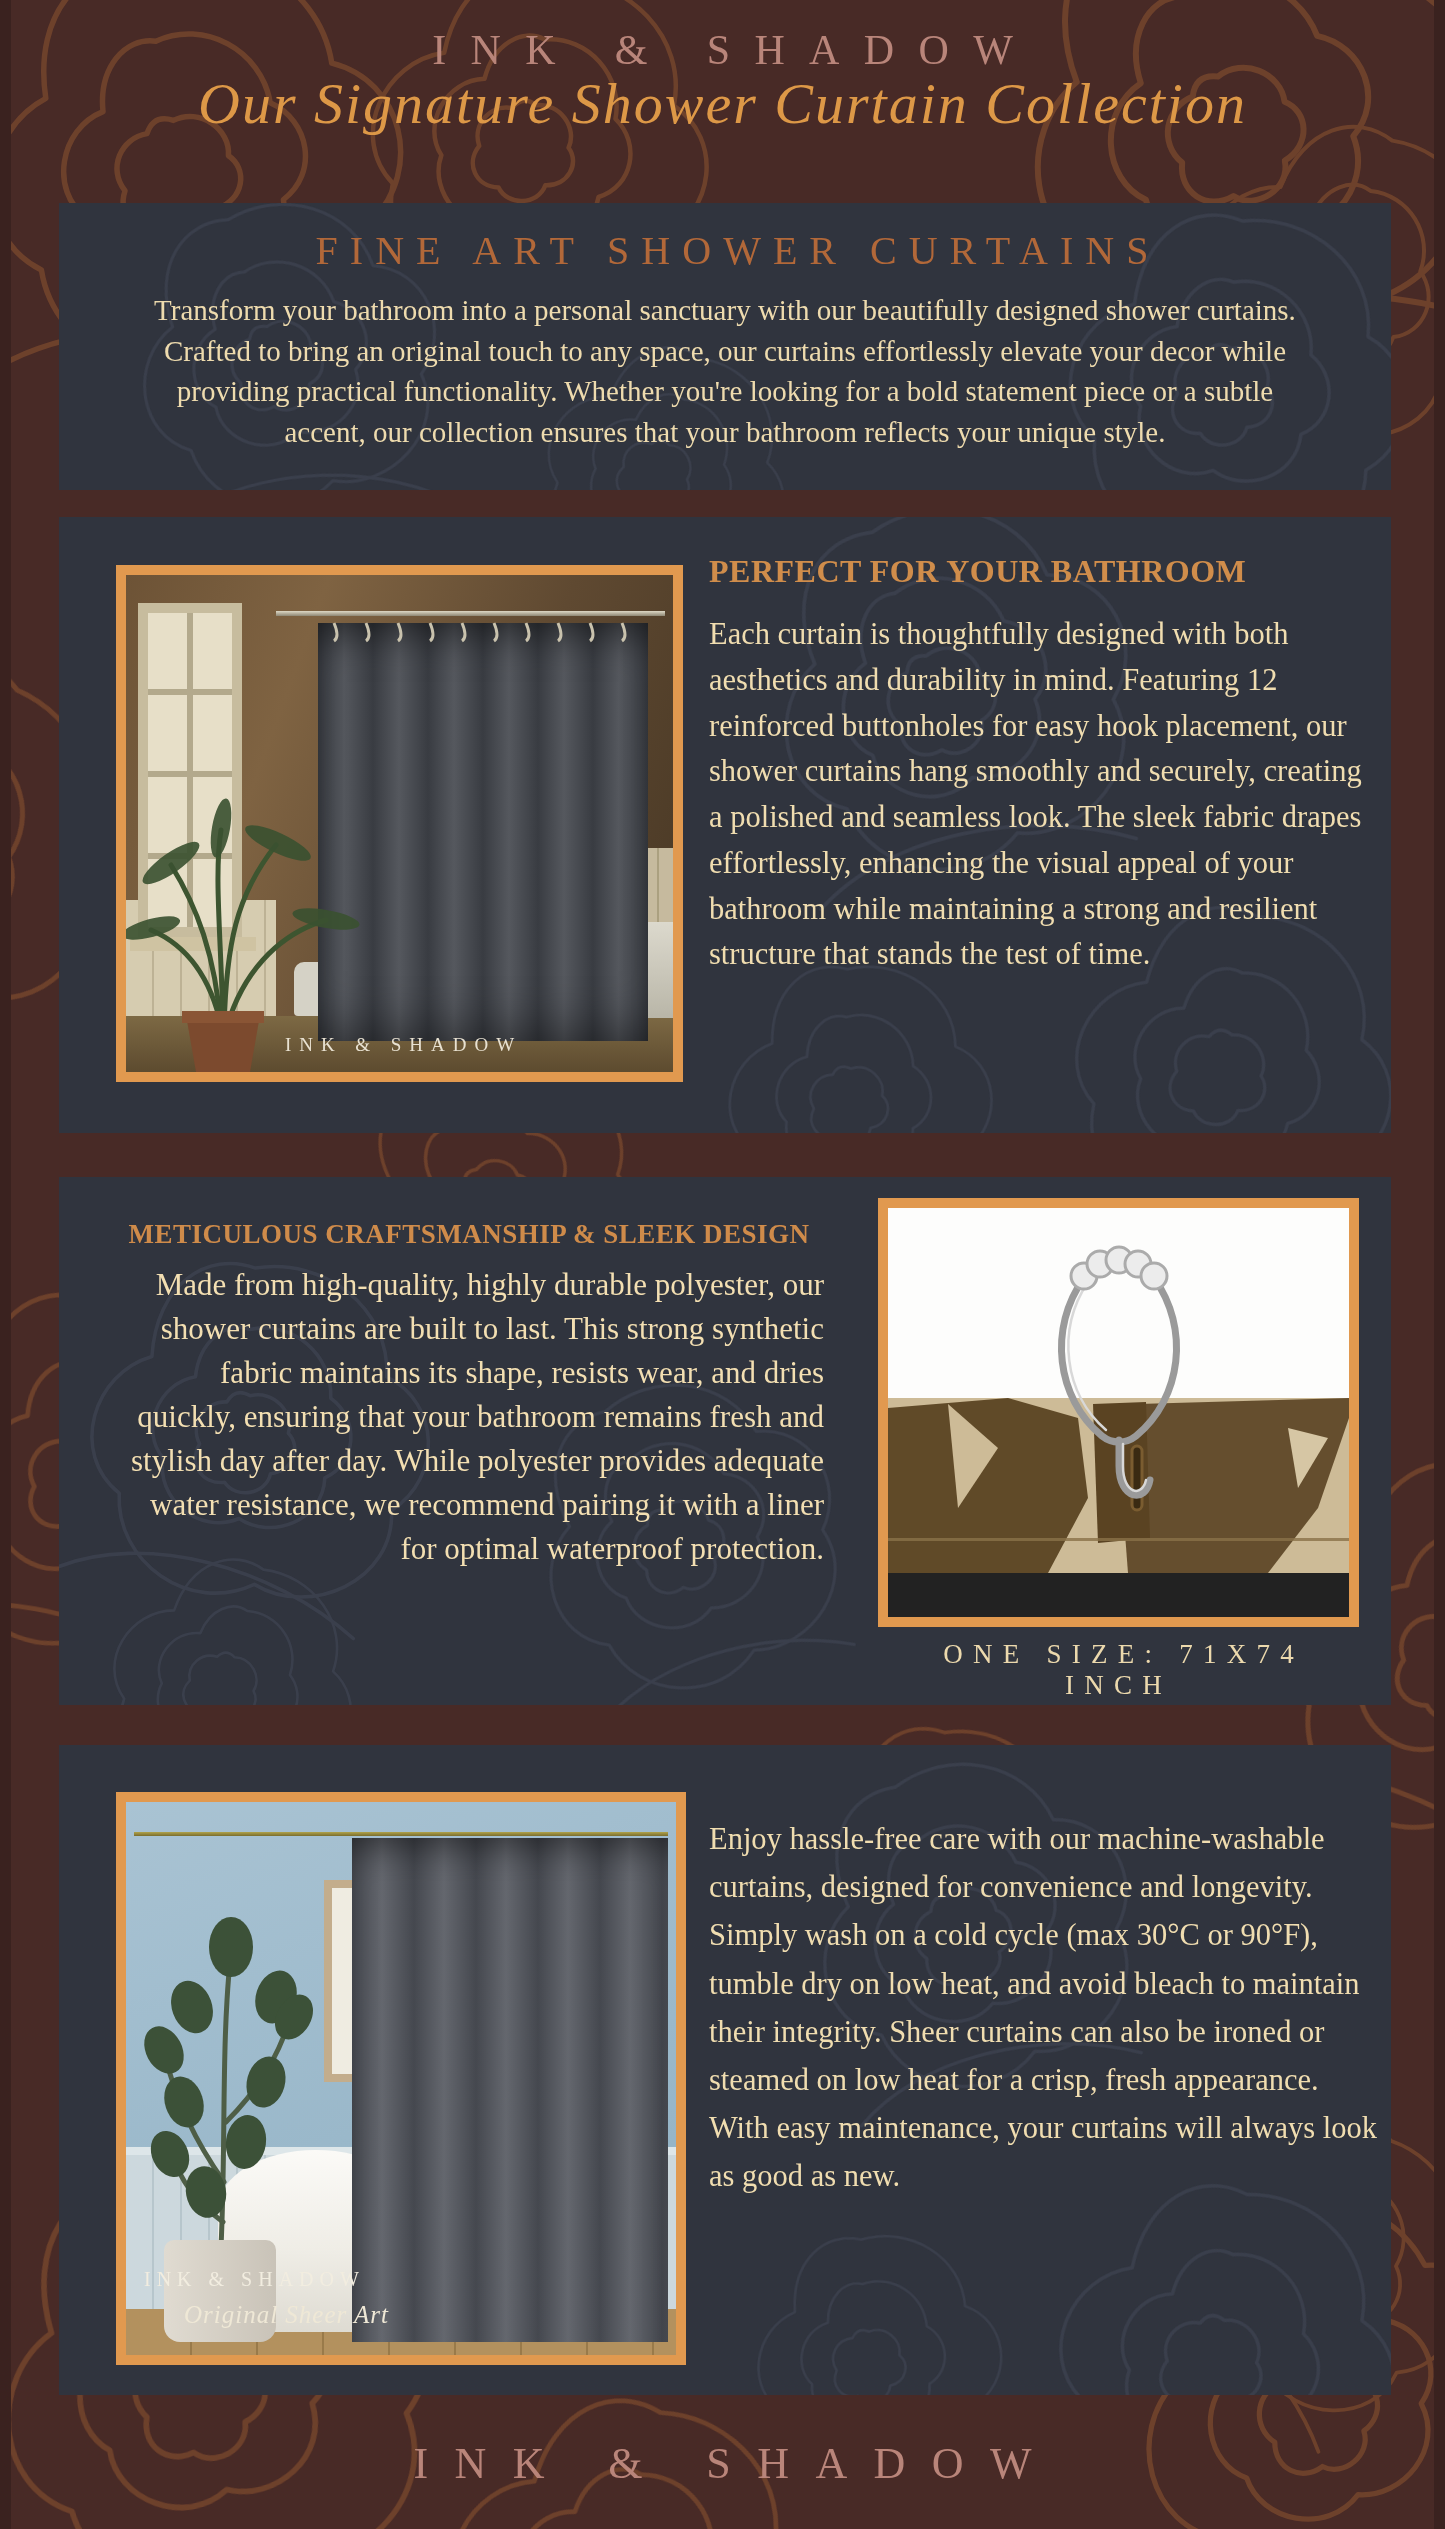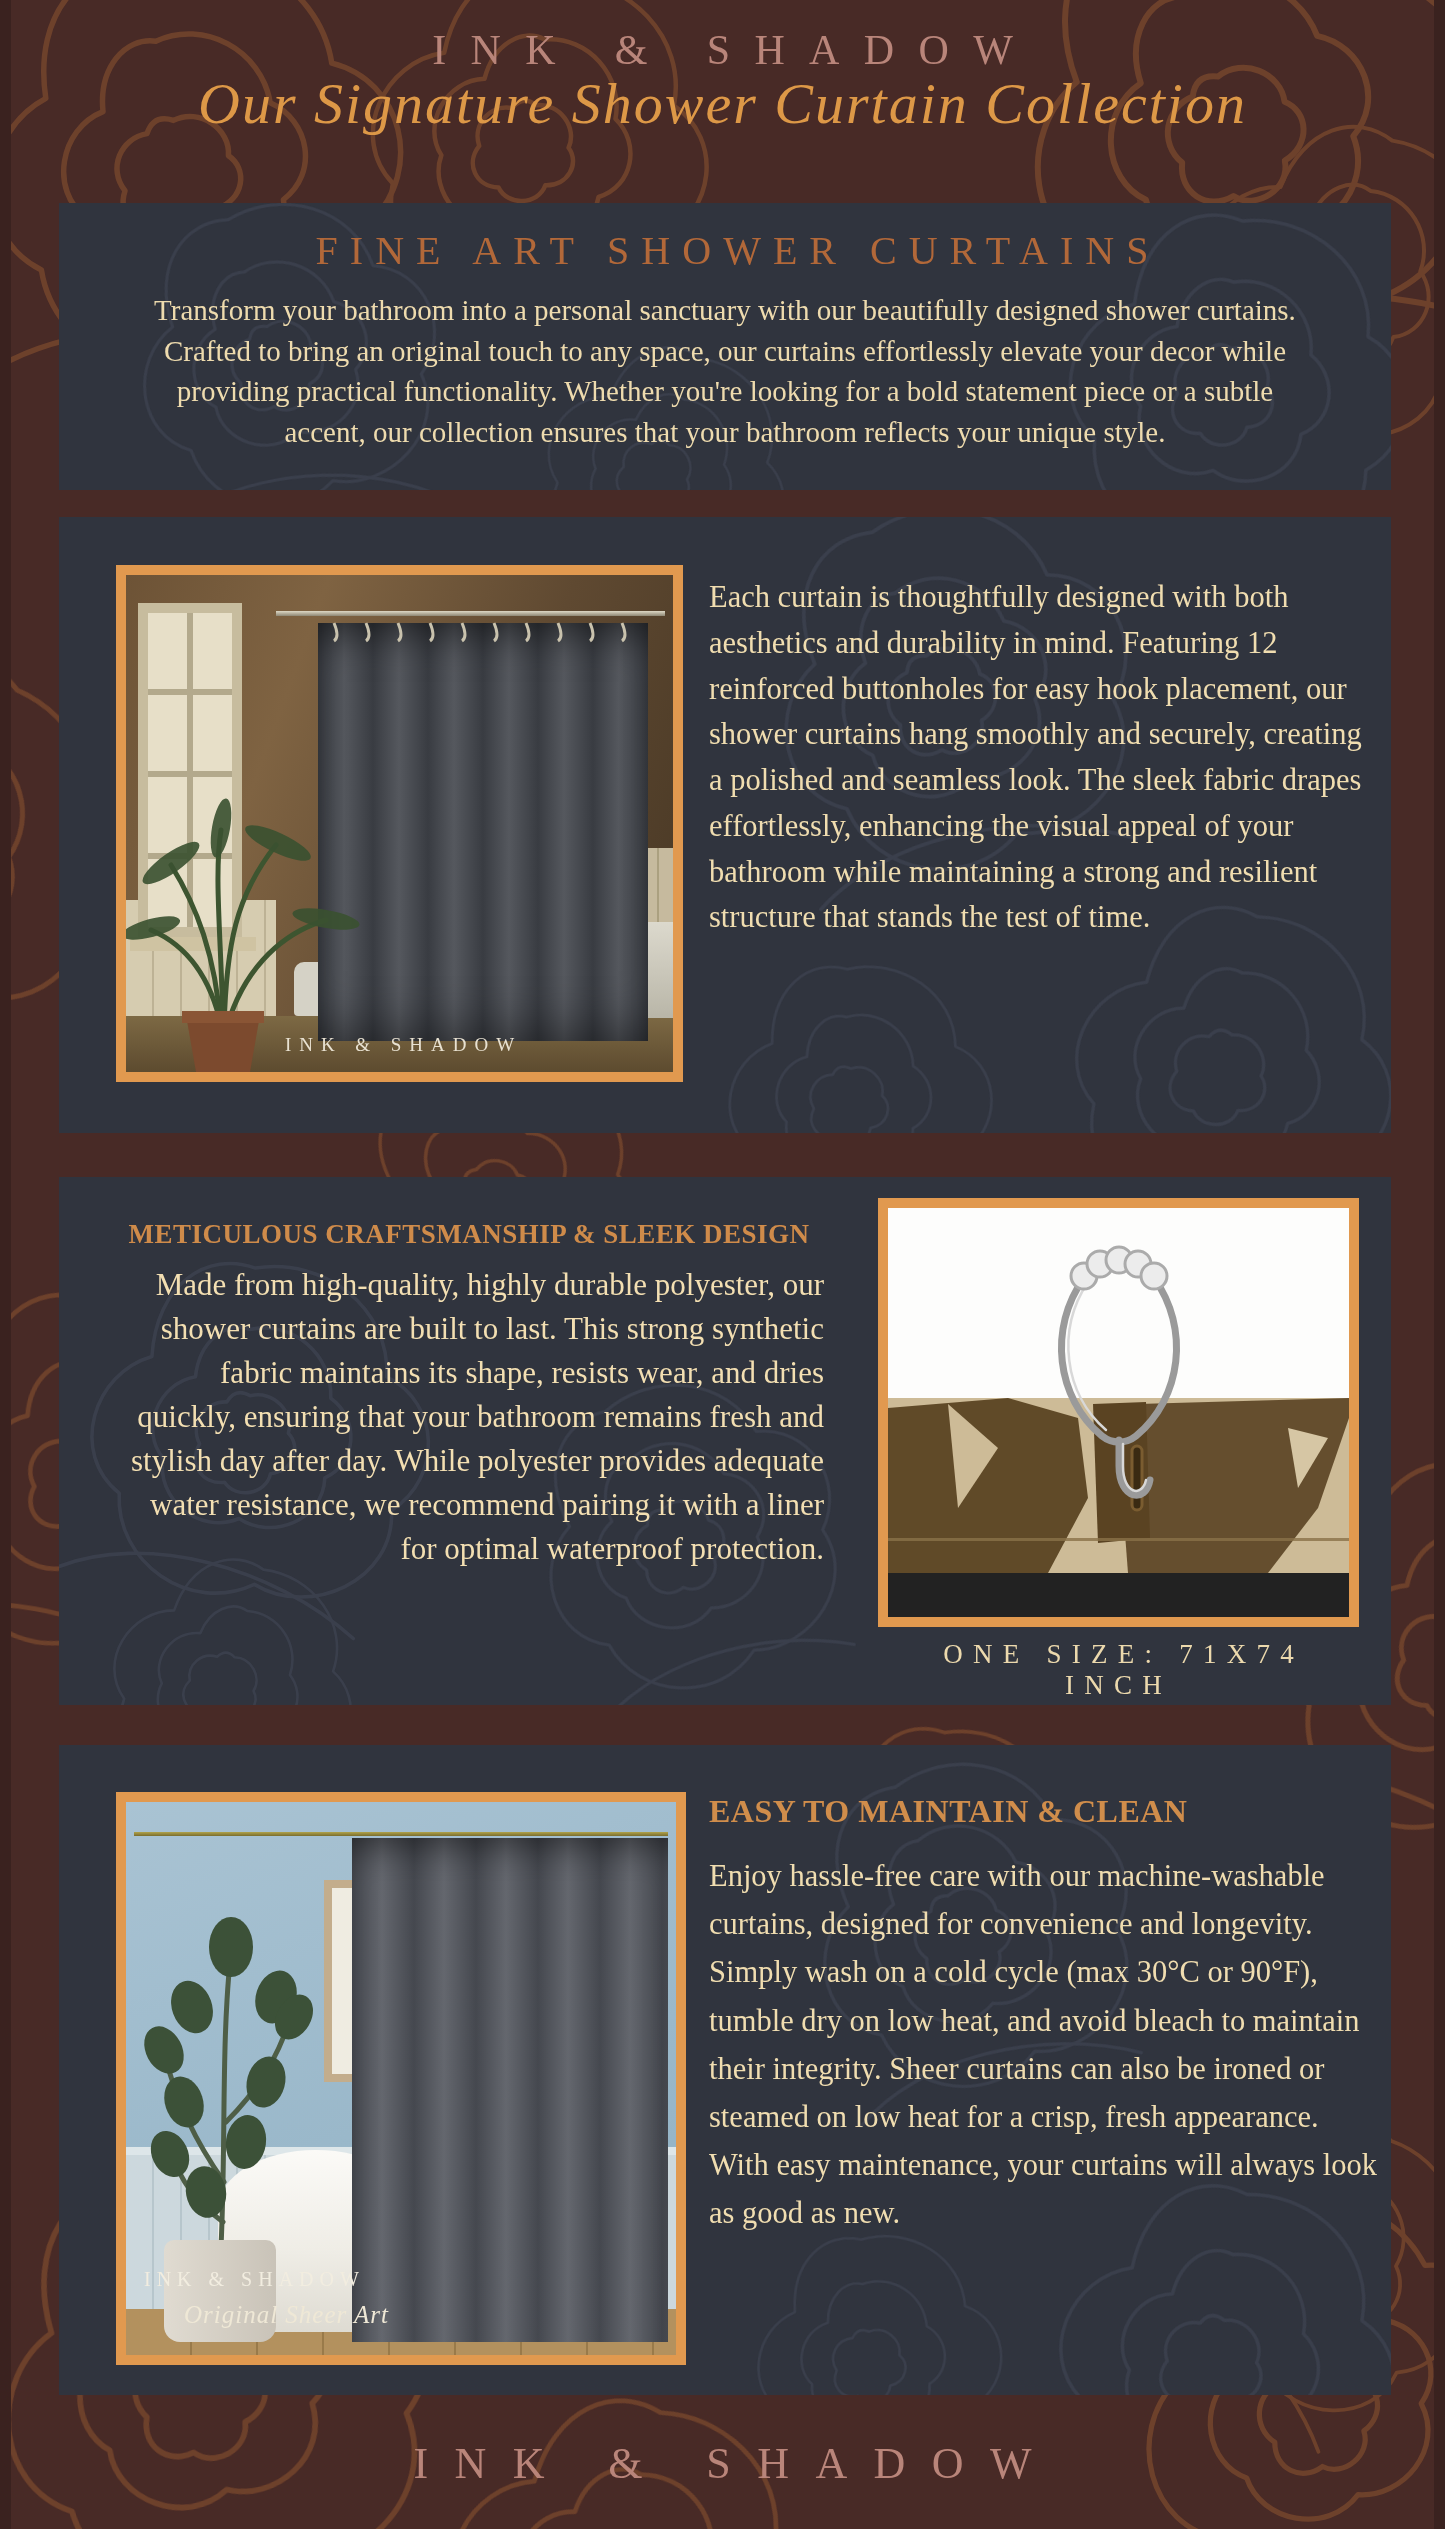--- a/index.html
+++ b/index.html
@@ -209,20 +209,21 @@
             <ellipse cx="95" cy="253" rx="30" ry="9" transform="rotate(-80 95 253)"></ellipse>
           </g>
           <path d="M60 440 L134 440 L124 497 L70 497 Z" fill="#7c4a2e"></path>
           <rect x="56" y="436" width="82" height="12" fill="#8a5535"></rect>
         </svg>
         <div class="wm1">INK &amp; SHADOW</div>
       </div>
     </figure>
 
     <div class="col" style="left:650px;top:36px;width:668px">
+      <h2 class="sec-heading">PERFECT FOR YOUR BATHROOM</h2>
       <p class="sec-body">Each curtain is thoughtfully designed with both aesthetics and durability in mind. Featuring 12 reinforced buttonholes for easy hook placement, our shower curtains hang smoothly and securely, creating a polished and seamless look. The sleek fabric drapes effortlessly, enhancing the visual appeal of your bathroom while maintaining a strong and resilient structure that stands the test of time.</p>
     </div>
   </section>
 
   <section class="panel" style="top:1177px;height:528px">
     <svg class="panel-flowers" width="1332" height="528" viewBox="0 0 1332 528">
       <g stroke="#3c414e" stroke-width="2" opacity="0.9">
         <use href="#flw" transform="translate(60,40) scale(1.8) rotate(12)"></use>
         <use href="#flw" transform="translate(420,260) scale(1.6) rotate(-20)"></use>
         <use href="#flw" transform="translate(120,330) scale(1.3) rotate(28)"></use>
@@ -315,20 +316,19 @@
           </g>
         </svg>
         <div class="p3-pot"></div>
         <div class="p3-curtain"></div>
         <div class="wm3">INK &amp; SHADOW</div>
         <div class="wm3-sub">Original Sheer Art</div>
       </div>
     </figure>
 
     <div class="col" style="left:650px;top:48px;width:668px">
-      <h2 class="sec-heading">EASY TO MAINTAIN &amp; CLEAN</h2>
       <p class="sec-body" style="line-height:1.58">Enjoy hassle-free care with our machine-washable curtains, designed for convenience and longevity. Simply wash on a cold cycle (max 30°C or 90°F), tumble dry on low heat, and avoid bleach to maintain their integrity. Sheer curtains can also be ironed or steamed on low heat for a crisp, fresh appearance. With easy maintenance, your curtains will always look as good as new.</p>
     </div>
   </section>
 
   <div class="footer-brand">INK &amp; SHADOW</div>
 
 </div>
 
 </body></html>

